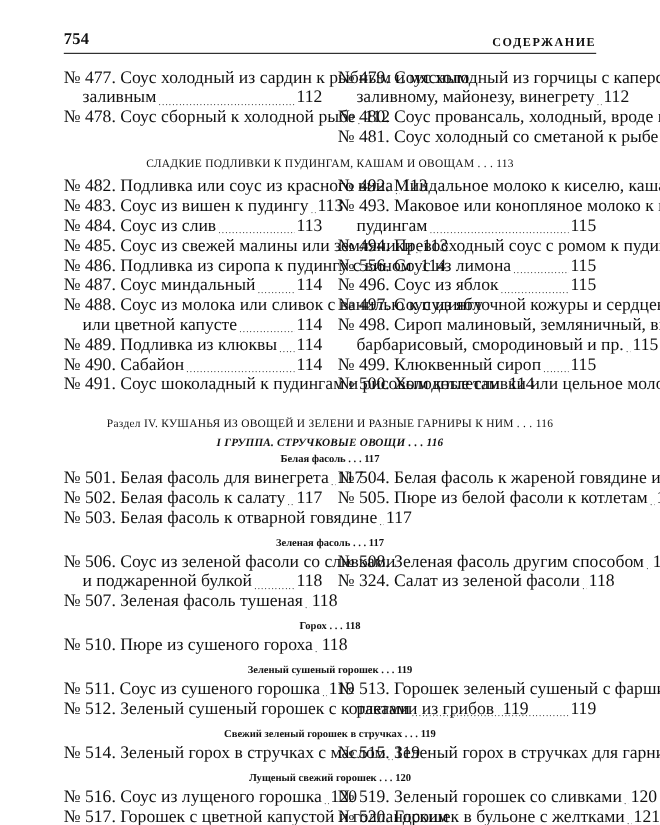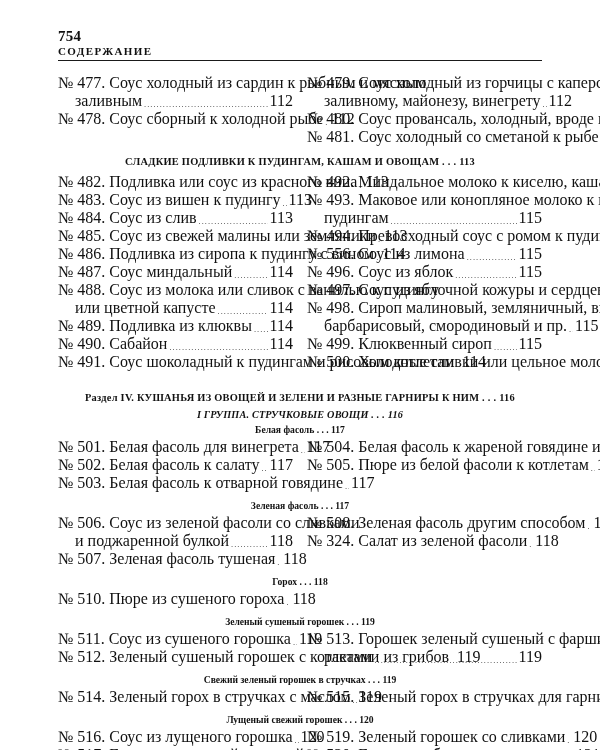--- a/index.html
+++ b/index.html
@@ -20,44 +20,43 @@
     width: 600px;
     height: 750px;
     box-sizing: border-box;
     padding: 28px 58px 10px 58px;
     background: #ffffff;
   }
 
   
   .running-head {
     display: flex;
-    align-items: flex-start;
+    align-items: flex-end;
     justify-content: space-between;
     padding-bottom: 3px;
-    flex-direction: column;
   }
   .folio {
     font-size: 15px;
     font-weight: bold;
     letter-spacing: 0.2px;
   }
   .head-title {
     font-size: 11px;
     font-weight: bold;
     letter-spacing: 1.4px;
   }
   .head-rule {
     border-bottom: 1.1px solid #1a1a1a;
     margin-bottom: 13px;
   }
 
   
   .h-section {
     text-align: center;
-    font-weight: bold;
+    font-weight: normal;
     font-size: 10.4px;
     letter-spacing: 0.25px;
     margin: 9px 0 5px 0;
     line-height: 1.25;
   }
   .h-group {
     text-align: center;
     font-weight: bold;
     font-size: 10.2px;
     letter-spacing: 0.2px;

